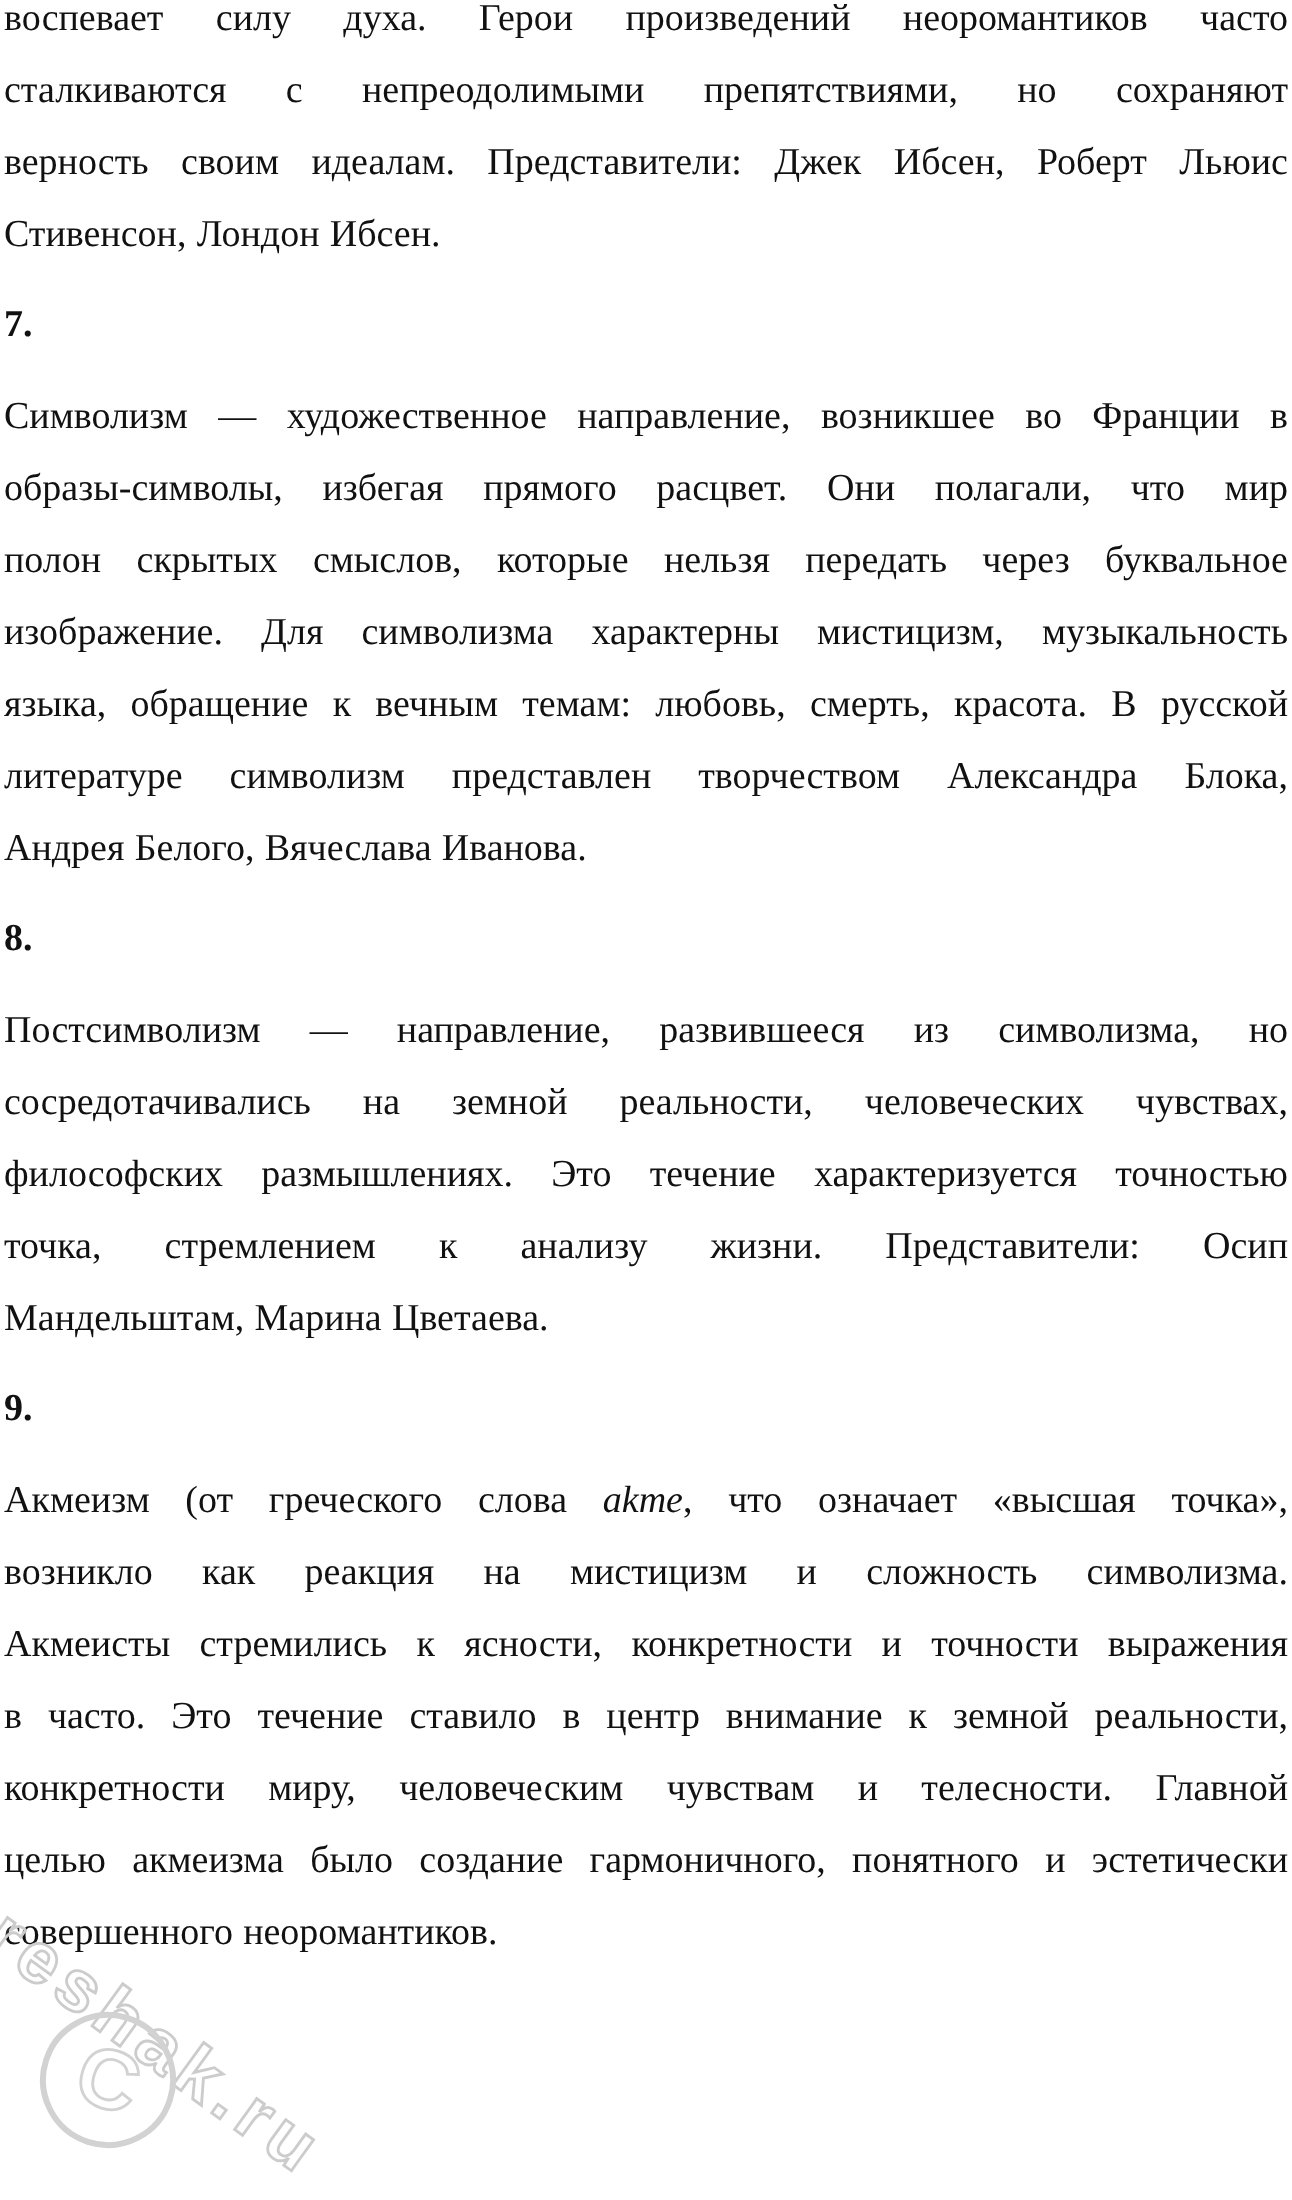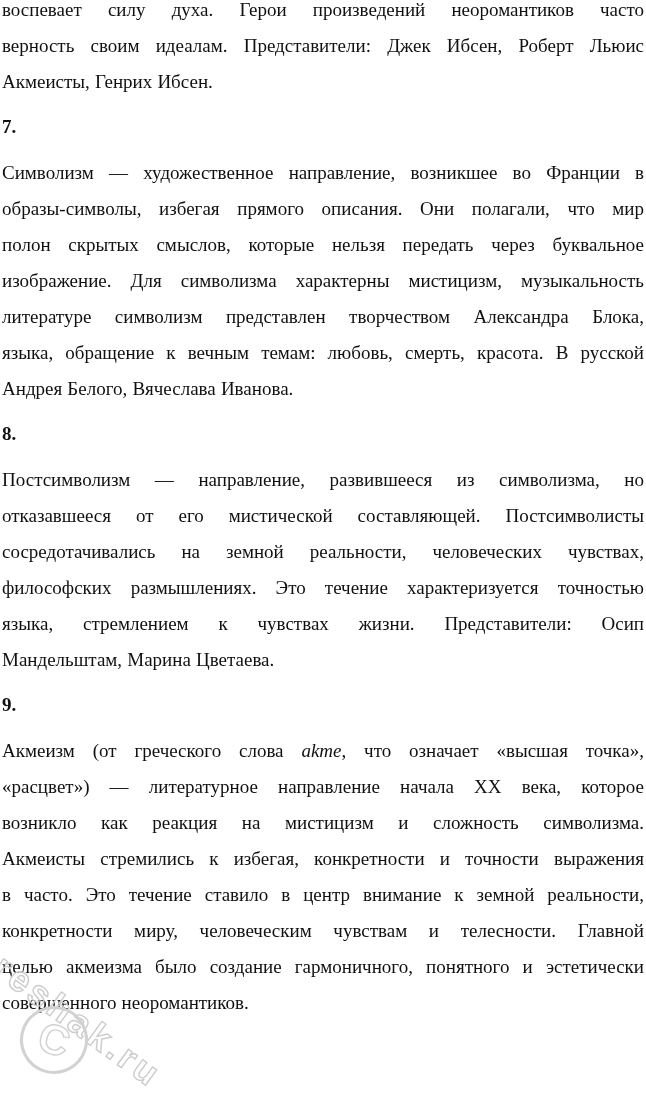--- a/index.html
+++ b/index.html
@@ -82,54 +82,53 @@
     line-height: 1;
   }
 </style>
 </head>
 <body>
 
 <main class="page">
     <section>
       <div class="para">
         <div class="line">воспевает силу духа. Герои произведений неоромантиков часто</div>
+        <div class="line">сталкиваются с непреодолимыми препятствиями, но сохраняют</div>
         <div class="line">верность своим идеалам. Представители: Джек Ибсен, Роберт Льюис</div>
-        <div class="line last">Акмеисты, Генрих Ибсен.</div>
+        <div class="line last">Стивенсон, Лондон Ибсен.</div>
       </div>
     </section>
     <section>
       <div class="heading">7.</div>
       <div class="para">
         <div class="line">Символизм — художественное направление, возникшее во Франции в</div>
-        <div class="line">образы-символы, избегая прямого описания. Они полагали, что мир</div>
+        <div class="line">образы-символы, избегая прямого расцвет. Они полагали, что мир</div>
         <div class="line">полон скрытых смыслов, которые нельзя передать через буквальное</div>
         <div class="line">изображение. Для символизма характерны мистицизм, музыкальность</div>
+        <div class="line">языка, обращение к вечным темам: любовь, смерть, красота. В русской</div>
         <div class="line">литературе символизм представлен творчеством Александра Блока,</div>
-        <div class="line">языка, обращение к вечным темам: любовь, смерть, красота. В русской</div>
         <div class="line last">Андрея Белого, Вячеслава Иванова.</div>
       </div>
     </section>
     <section>
       <div class="heading">8.</div>
       <div class="para">
         <div class="line">Постсимволизм — направление, развившееся из символизма, но</div>
-        <div class="line">отказавшееся от его мистической составляющей. Постсимволисты</div>
         <div class="line">сосредотачивались на земной реальности, человеческих чувствах,</div>
         <div class="line">философских размышлениях. Это течение характеризуется точностью</div>
-        <div class="line">языка, стремлением к чувствах жизни. Представители: Осип</div>
+        <div class="line">точка, стремлением к анализу жизни. Представители: Осип</div>
         <div class="line last">Мандельштам, Марина Цветаева.</div>
       </div>
     </section>
     <section>
       <div class="heading">9.</div>
       <div class="para">
         <div class="line">Акмеизм (от греческого слова <i>akme</i>, что означает «высшая точка»,</div>
-        <div class="line">«расцвет») — литературное направление начала XX века, которое</div>
         <div class="line">возникло как реакция на мистицизм и сложность символизма.</div>
-        <div class="line">Акмеисты стремились к избегая, конкретности и точности выражения</div>
+        <div class="line">Акмеисты стремились к ясности, конкретности и точности выражения</div>
         <div class="line">в часто. Это течение ставило в центр внимание к земной реальности,</div>
         <div class="line">конкретности миру, человеческим чувствам и телесности. Главной</div>
         <div class="line">целью акмеизма было создание гармоничного, понятного и эстетически</div>
         <div class="line last">совершенного неоромантиков.</div>
       </div>
     </section>
   </main>
 
 <div class="watermark">
   <div class="wm-text">reshak.ru</div>

